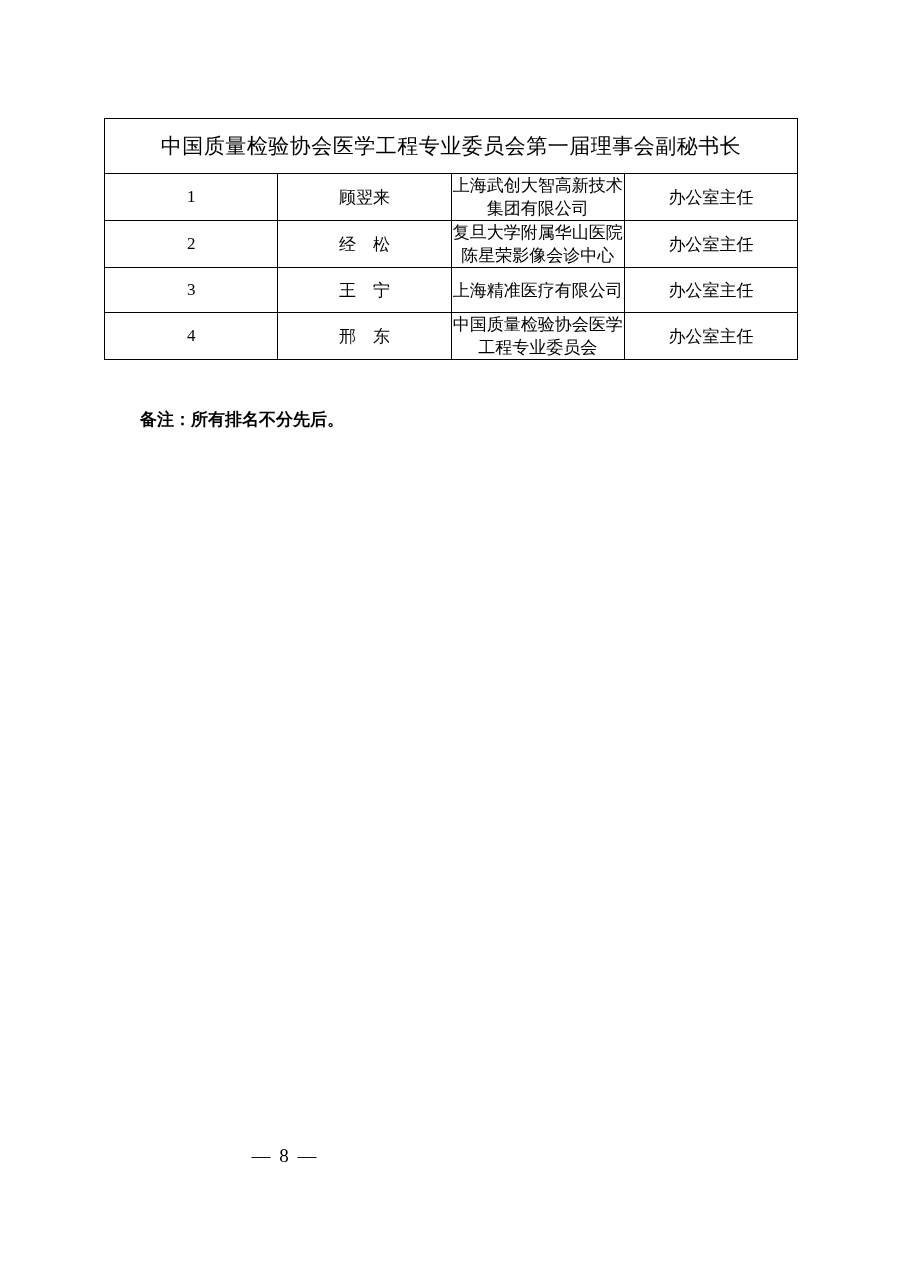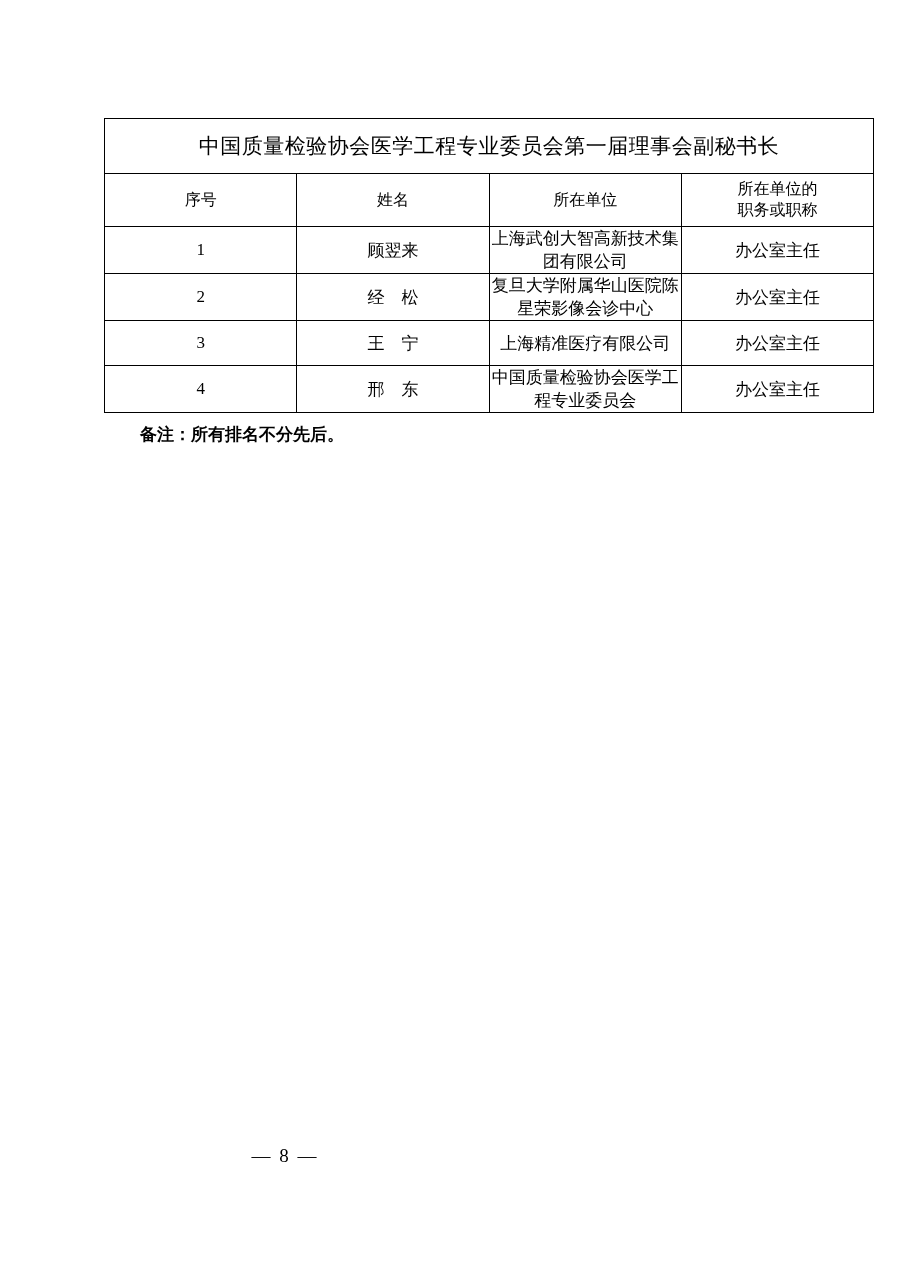--- a/index.html
+++ b/index.html
@@ -18,21 +18,21 @@
   .page {
     position: relative;
     width: 900px;
     height: 1273px;
     box-sizing: border-box;
   }
   .doc-table {
     position: absolute;
     left: 104px;
     top: 118px;
-    width: 770px;
+    width: 694px;
     border-collapse: collapse;
     table-layout: fixed;
   }
   .doc-table td, .doc-table th {
     border: 1px solid #000000;
     padding: 0;
     text-align: center;
     vertical-align: middle;
     font-weight: normal;
   }
@@ -67,21 +67,21 @@
   .c-name  { width: 78px; }
   .c-org   { width: 382px; }
   .c-title { width: 162px; }
   .cell-left {
     text-align: left;
     padding-left: 8px;
   }
   .note {
     position: absolute;
     left: 140px;
-    top: 423px;
+    top: 408px;
     font-family: "Liberation Sans", "DejaVu Sans", sans-serif;
     font-weight: bold;
     font-size: 17px;
   }
   .page-number {
     position: absolute;
     left: 0;
     top: 1145px;
     width: 900px;
     text-align: center;
@@ -94,29 +94,20 @@
 </style>
 </head>
 <body>
 
 <div class="page">
 
   <table class="doc-table">
     <tbody>
       <tr>
         <td class="title-cell" colspan="4">中国质量检验协会医学工程专业委员会第一届理事会副秘书长</td>
-      </tr>
-      <tr>
-        <td class="hdr-cell c-index">序号</td>
-        <td class="hdr-cell c-name">姓名</td>
-        <td class="hdr-cell c-org">所在单位</td>
-        <td class="hdr-cell c-title unit">
-          <span class="two-line">所在单位的</span>
-          <span class="two-line">职务或职称</span>
-        </td>
       </tr>
 
       <tr class="body-row">
         <td class="c-index">1</td>
         <td class="c-name">顾翌来</td>
         <td class="c-org cell-left">上海武创大智高新技术集团有限公司</td>
         <td class="c-title">办公室主任</td>
       </tr>
 
       <tr class="body-row">

